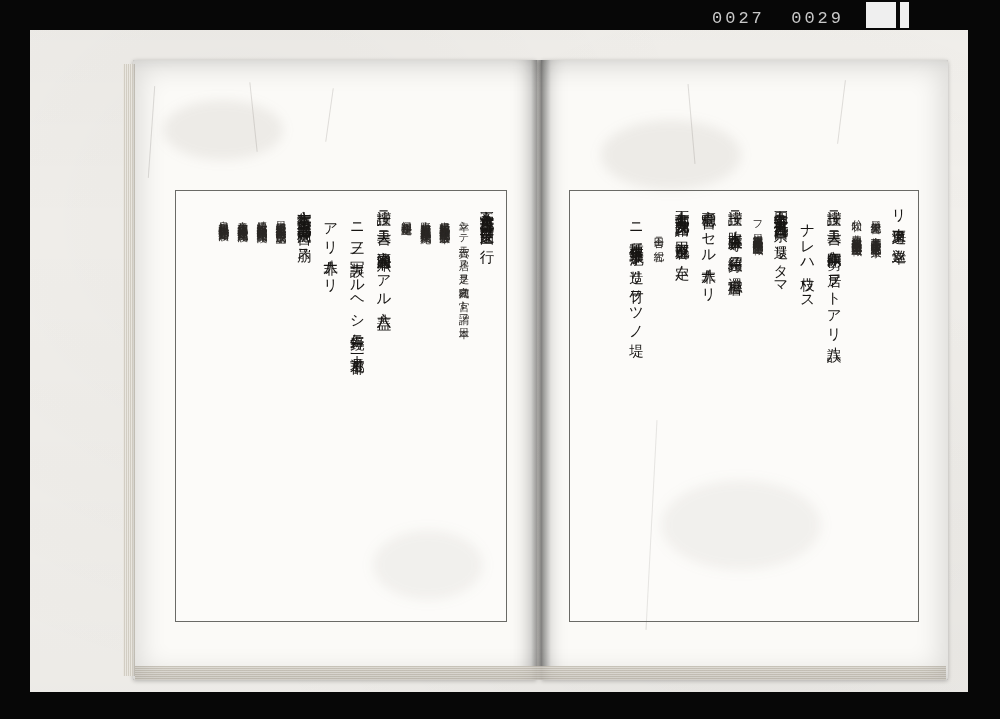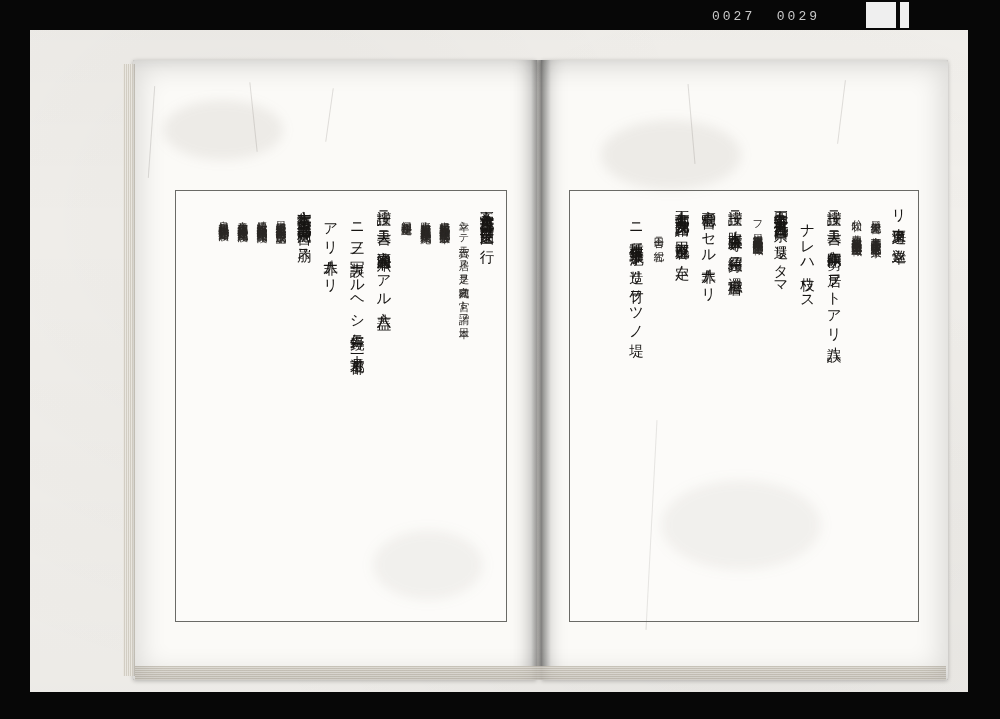--- a/index.html
+++ b/index.html
@@ -21,21 +21,21 @@
   }
   
   .film-header {
     position: absolute;
     top: 0;
     left: 0;
     width: 1000px;
     height: 40px;
     color: #d8d8d8;
     font-family: "Liberation Mono", monospace;
-    font-size: 13px;
+    font-size: 17px;
     letter-spacing: 3px;
   }
   .film-code {
     position: absolute;
     top: 9px;
     left: 712px;
     white-space: pre;
     color: #c9c9c9;
   }
   .film-block {

